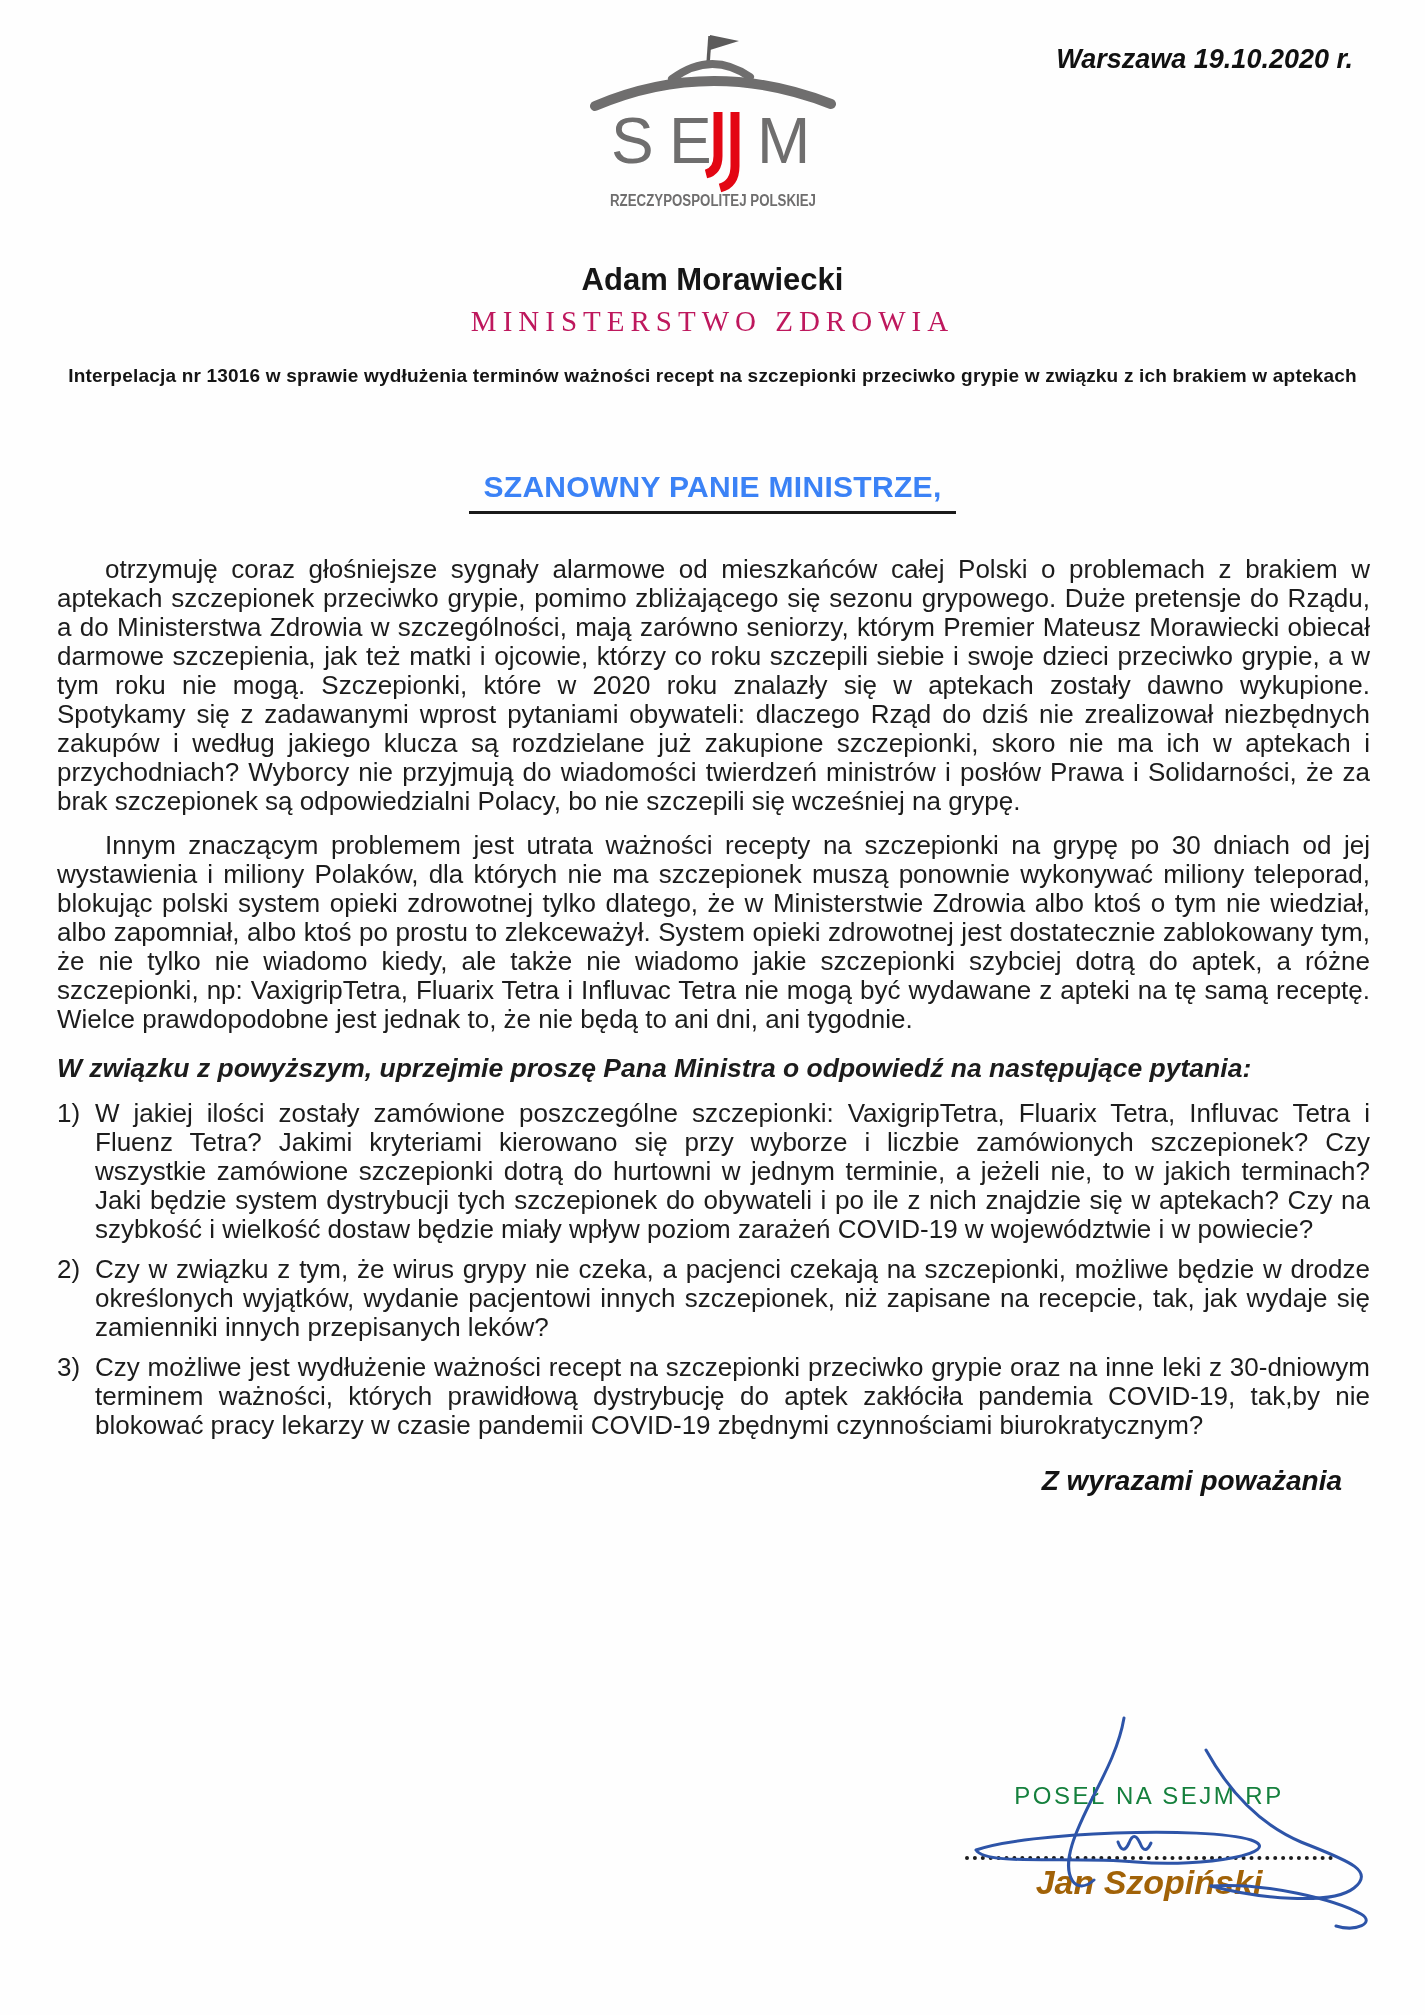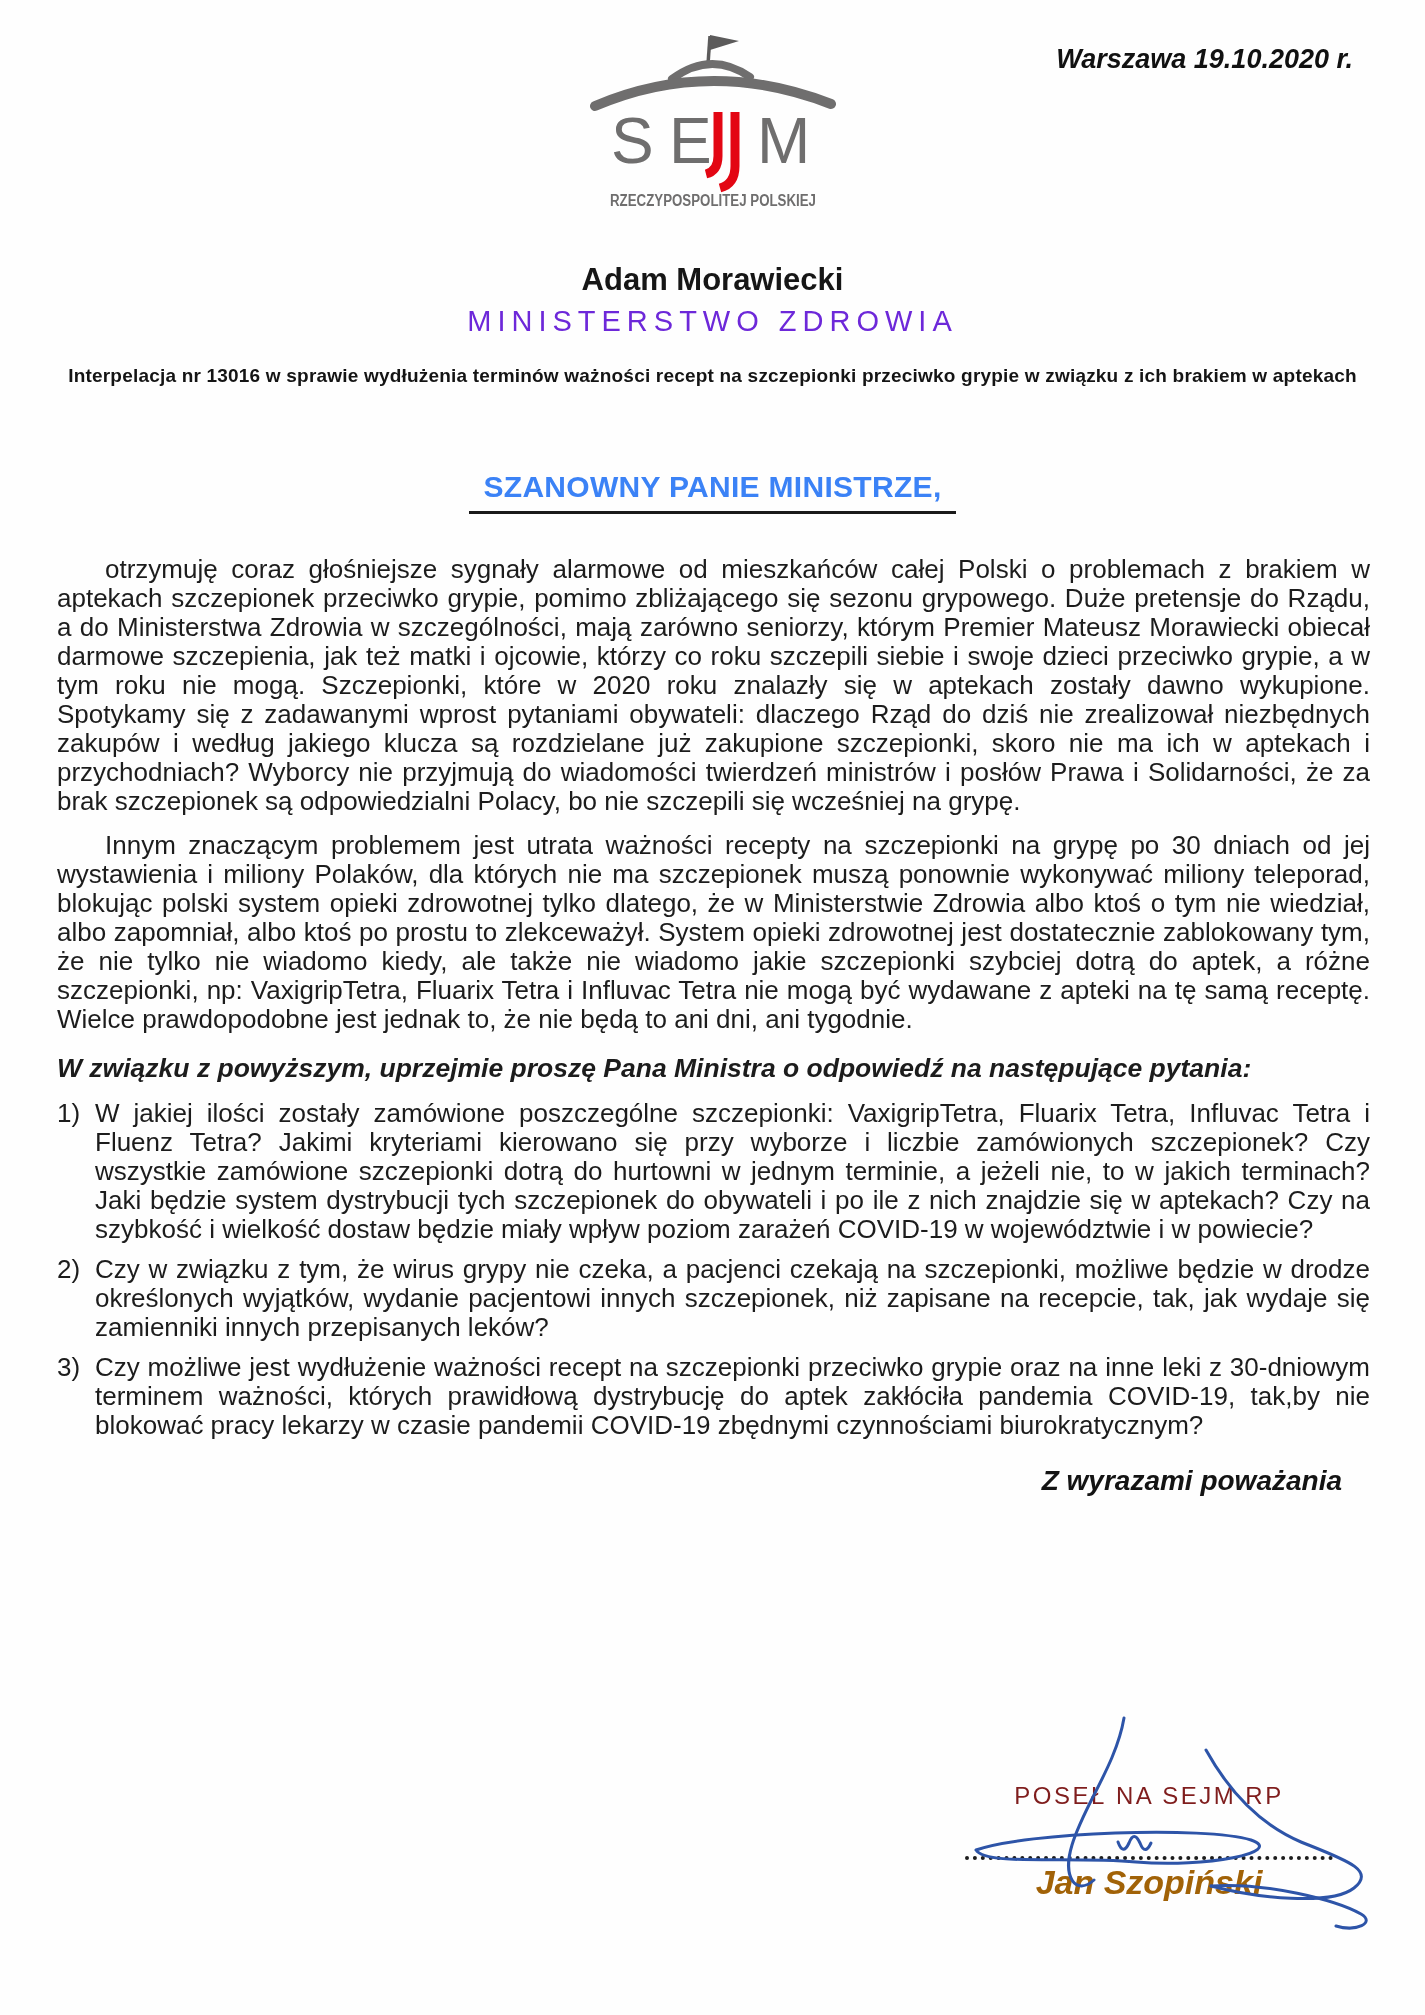--- a/index.html
+++ b/index.html
@@ -23,22 +23,22 @@
   
   .logo-wrap {
     position:absolute; top:30px; left:50%;
     transform:translateX(-50%);
     width:260px; text-align:center;
   }
   
   .recipient { position:absolute; top:262px; left:0; width:100%; text-align:center; }
   .recipient-name { font-size:31px; font-weight:bold; color:#161616; }
   .recipient-org {
-    font-size:29px; font-weight:normal; color:#6d28d9;
-    letter-spacing:6px; margin-top:7px;
+    font-size:29px; font-weight:normal; color:#be185d;
+    letter-spacing:6px; margin-top:7px;font-family:Liberation Serif, serif;
   }
   
   .subject {
     position:absolute; top:356px; left:50%; transform:translateX(-50%);
     width:1290px; text-align:center;
     font-size:19px; font-weight:bold; line-height:39px; color:#141414;
     letter-spacing:0.2px;
   }
   
   .salutation { position:absolute; top:470px; left:0; width:100%; text-align:center; }
@@ -68,21 +68,21 @@
     text-align:right;
     font-weight:bold; font-style:italic; font-size:28px;
     margin-top:26px; padding-right:28px;
     color:#131313;
   }
   .sig-block {
     position:absolute; top:1782px; left:958px; width:382px;
     text-align:center;
   }
   .sig-title {
-    font-size:24px; color:#7f1d1d; letter-spacing:2.5px;
+    font-size:24px; color:#15803d; letter-spacing:2.5px;
     font-weight:normal;
   }
   .sig-dots {
     margin-top:46px;
     border-bottom:4px dotted #1d1d1d;
     width:368px; margin-left:auto; margin-right:auto;
   }
   .sig-name {
     margin-top:3px;
     font-size:34px; font-weight:bold; font-style:italic; color:#a16207;

